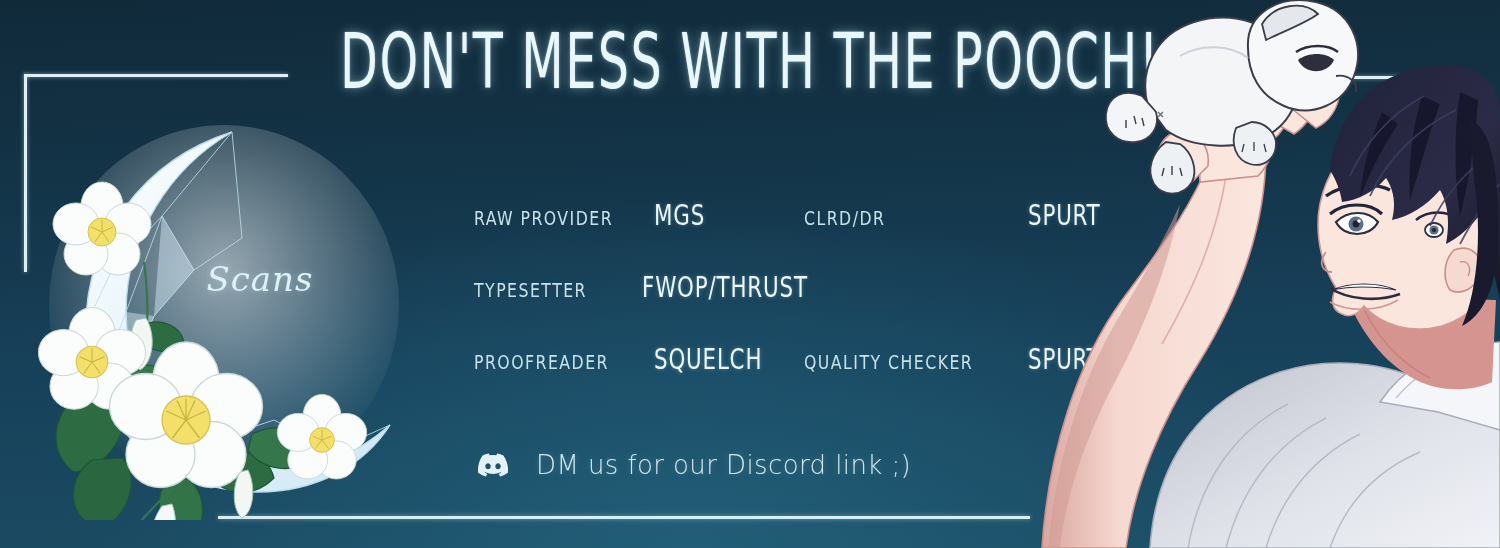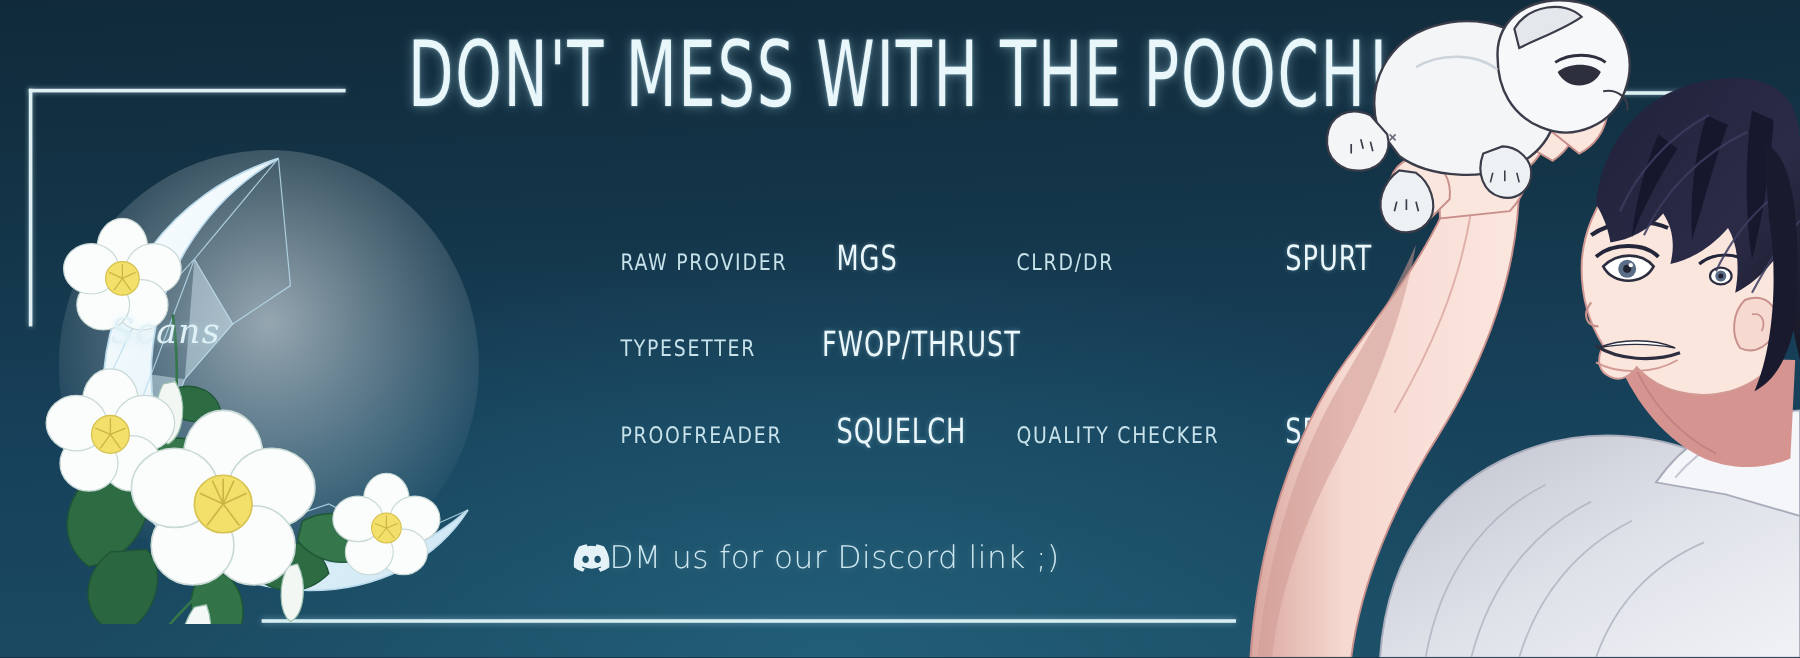--- a/index.html
+++ b/index.html
@@ -64,26 +64,26 @@
     width:290px; text-align:left;
     font-family:"DejaVu Serif","Liberation Serif", serif;
     font-style:italic;
     color:#dff1f6;
     font-size:33px;
     line-height:1.0;
     text-shadow:0 0 6px rgba(180,225,240,0.5);
     pointer-events:none;
   }
   #logo-wordmark .l2 {
-    display:block; font-size:29px; 
+    display:block; font-size:34px; text-align:center;
     margin-top:6px; margin-left:-46px; letter-spacing:1px;
   }
 
   
-  #credits { position:absolute; left:474px; top:198px; width:700px;margin-left:43px; }
+  #credits { position:absolute; left:474px; top:198px; width:700px; }
   .credit-row { display:flex; align-items:baseline; height:72px; }
   .credit-col { display:flex; align-items:baseline; }
   .col-a { width:330px; }
   .col-b { width:370px;gap:32px; }
   .c-label {
     font-family:"DejaVu Sans Condensed","Liberation Sans", sans-serif;
     font-size:19px;
     letter-spacing:1.6px;
     color:#c7e2ea;
     font-weight:400;
@@ -103,21 +103,21 @@
     text-shadow:0 0 5px rgba(190,230,245,0.35);
   }
   .col-a .c-label { width:176px; text-align:left; }
   .col-a .c-value { margin-left:4px; }
   .col-b .c-label { width:190px; text-align:left; }
   .col-b .c-value { margin-left:2px; }
 
   
   #discord-line {
     position:absolute; left:478px; top:450px;
-    display:flex; align-items:center; gap:0;
+    display:flex; align-items:center; gap:28px;
   }
   #discord-icon { width:30px; height:24px; display:block; }
   #discord-text {
     font-family:"DejaVu Sans","Liberation Sans", sans-serif;
     font-size:26px; font-weight:300;
     color:#cfe8f0; letter-spacing:0.4px;
     text-shadow:0 0 6px rgba(180,225,240,0.3);
   }
 
   

